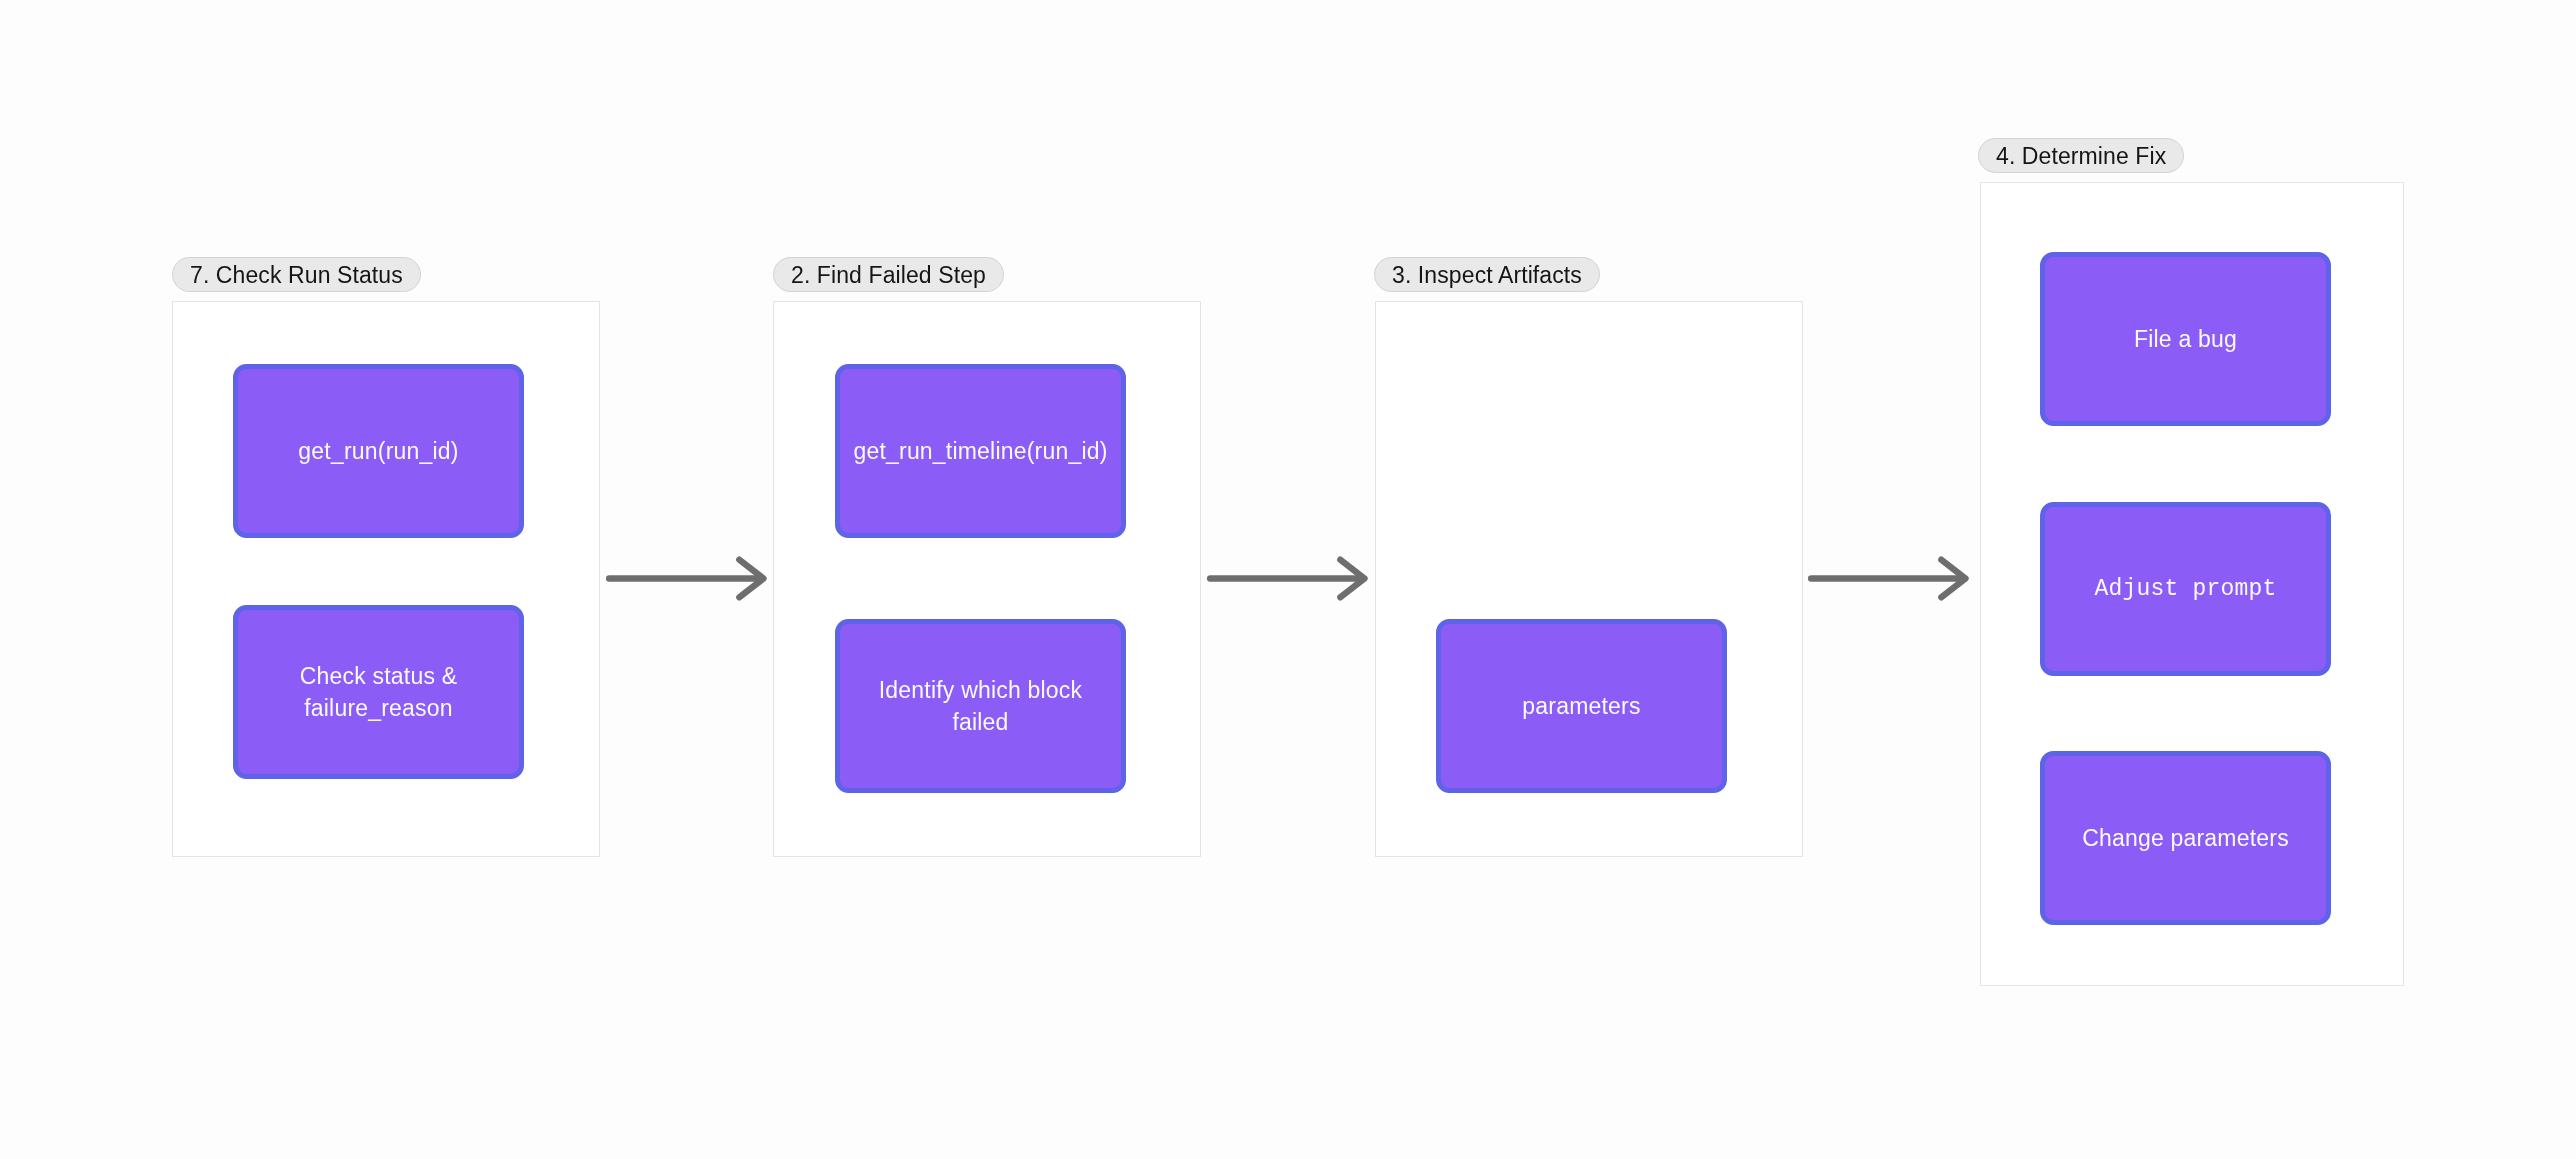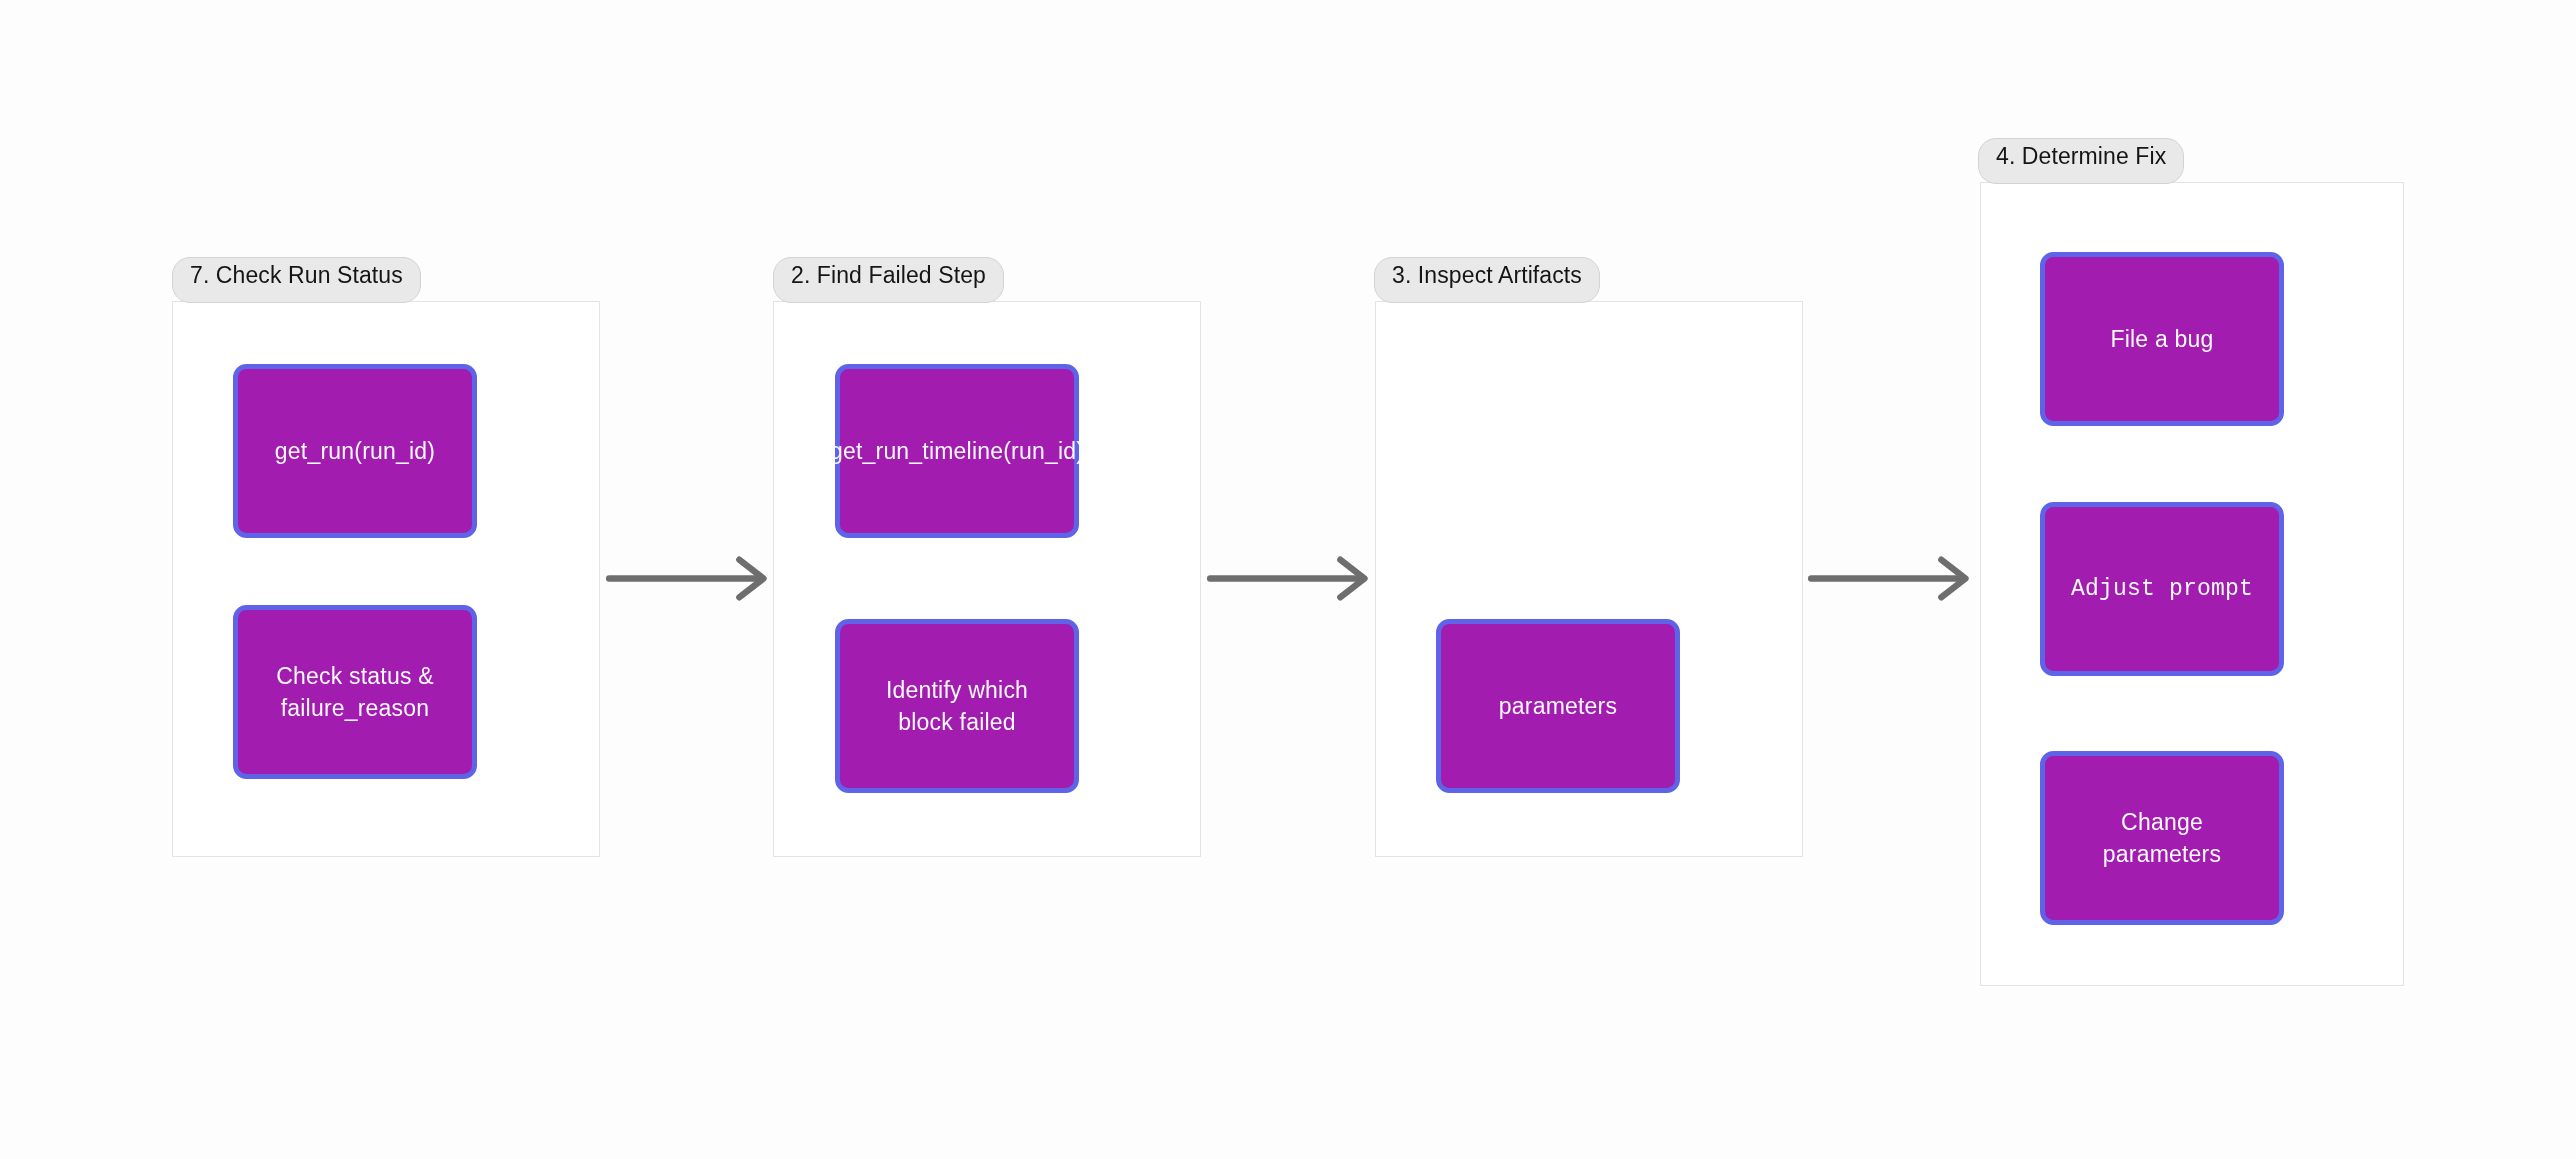--- a/index.html
+++ b/index.html
@@ -16,38 +16,38 @@
     background: #fdfdfd;
   }
   .frame {
     position: absolute;
     background: #ffffff;
     border: 1.3px solid #e4e4e4;
     box-sizing: border-box;
   }
   .pill {
     position: absolute;
-    height: 46px;
+    height: 35px;
     line-height: 35px;
     padding: 0 17px;
     background: #e9e9e9;
     border: 1.3px solid #d3d3d3;
     border-radius: 18px;
     box-sizing: border-box;
     font-size: 23px;
     font-weight: 500;
     letter-spacing: 0.1px;
     color: #151515;
     white-space: nowrap;
   }
   .node {
     position: absolute;
-    width: 244px;
+    width: 291px;
     height: 174px;
-    background: #a21caf;
+    background: #8b5cf6;
     border: 5.4px solid #5f63e8;
     border-radius: 13.4px;
     box-sizing: border-box;
     display: flex;
     align-items: center;
     justify-content: center;
     text-align: center;
   }
   .node span {
     display: block;

